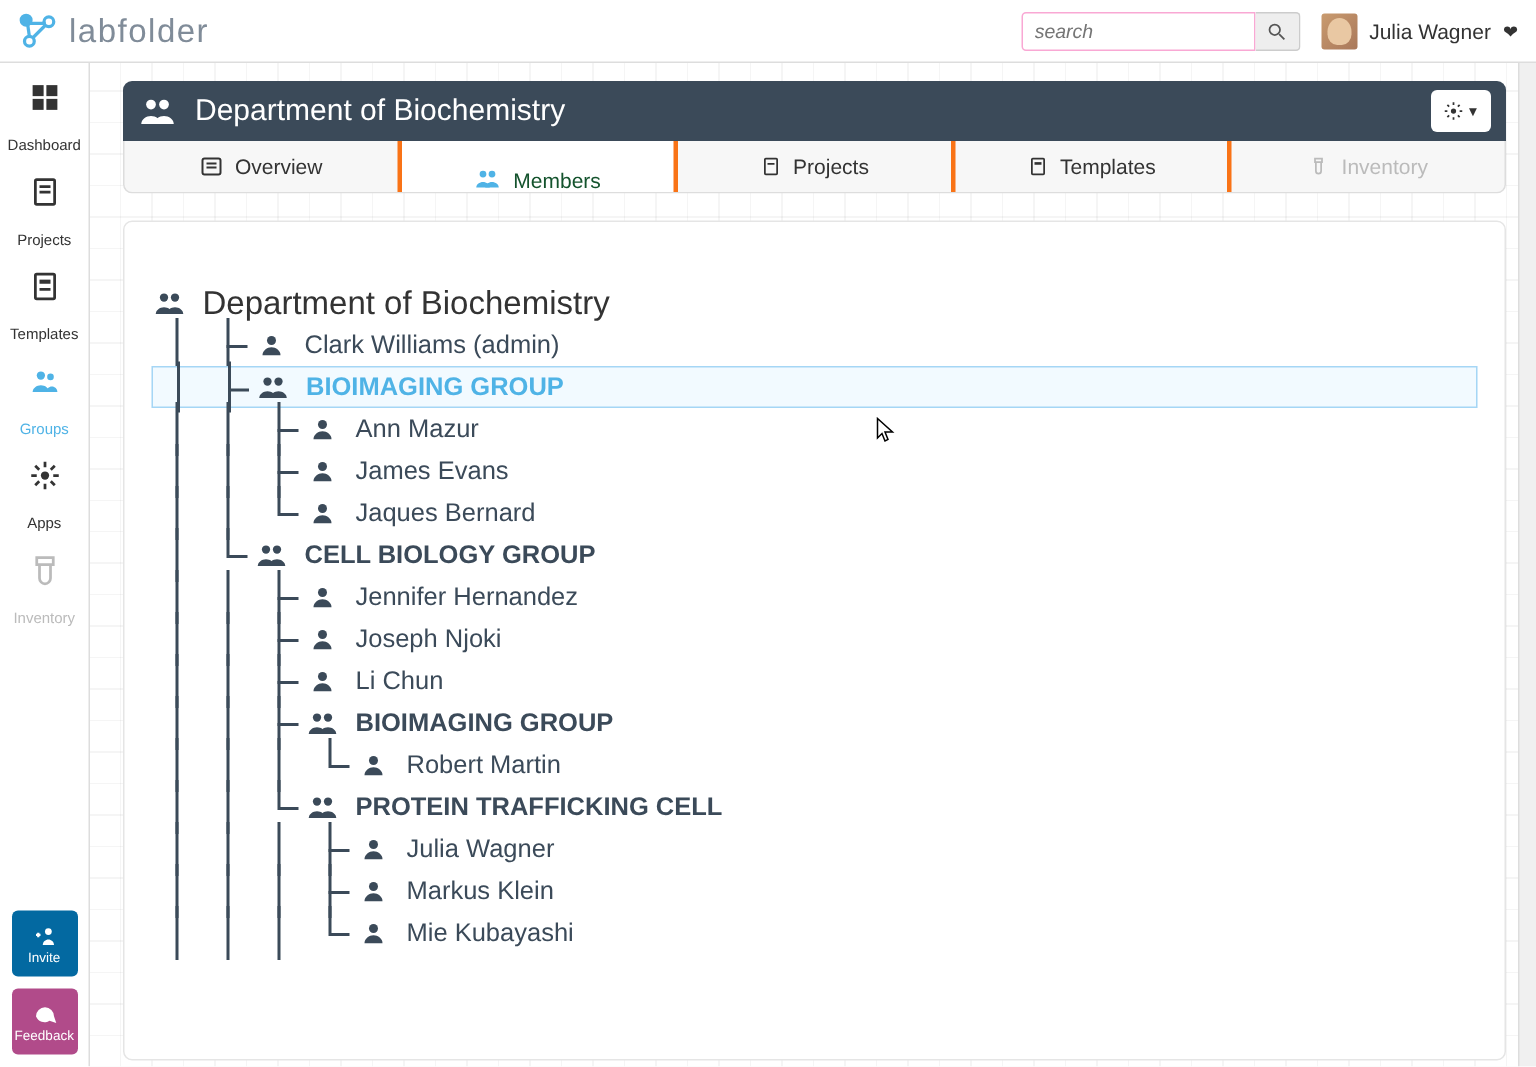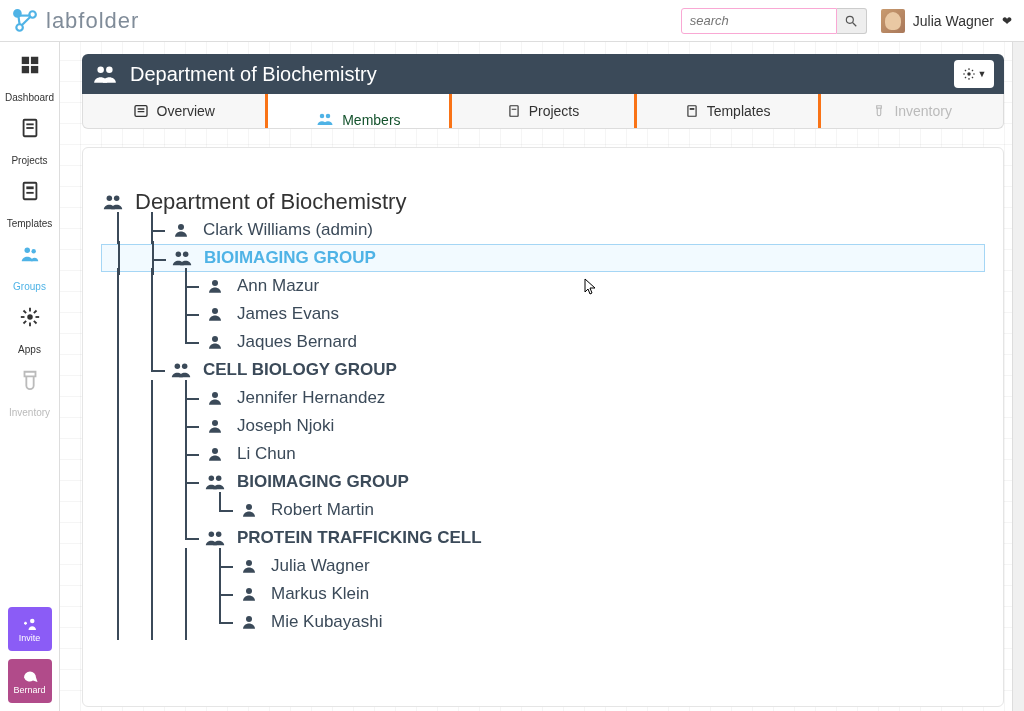--- a/index.html
+++ b/index.html
@@ -21,21 +21,21 @@
 
   
   .sidebar { position: absolute; left: 0; top: 42px; bottom: 0; width: 60px; border-right: 1px solid #ddd; display: flex; flex-direction: column; align-items: center; padding-top: 6px; background:#fff; }
   .side-item { width: 100%; display: flex; flex-direction: column; align-items: center; padding: 6px 0 8px 0; cursor: pointer; color: #333; }
   .side-item.active { color: #4fb3e6; }
   .side-item.disabled { color: #bbb; cursor: default; }
   .side-item .lbl { font-size: 10px; margin-top: 16px; }
   .side-item svg, .side-item .ico { width: 22px; height: 22px; }
   .side-spacer { flex: 1; }
   .side-btn { width: 44px; height: 44px; border-radius: 4px; margin-bottom: 8px; display:flex; flex-direction:column; align-items:center; justify-content:center; color:#fff; font-size:9px; cursor:pointer; }
-  .side-btn.invite { background: #8b5cf6; }
+  .side-btn.invite { background: #0369a1; }
   .side-btn.feedback { background: #b14b8a; }
   .side-btn svg { width:18px; height:18px; }
 
   
   .main { position: absolute; left: 60px; top: 42px; right: 0; bottom: 0; background: repeating-linear-gradient(0deg, #fff, #fff 20px, #f5f5f5 20px, #f5f5f5 21px), repeating-linear-gradient(90deg, #fff, #fff 20px, #f5f5f5 20px, #f5f5f5 21px); background-blend-mode: multiply; overflow-y: auto; padding: 12px 20px 0 22px; }
 
   .panel-header { background: #3b4a59; color: #fff; border-radius: 6px 6px 0 0; height: 40px; display:flex; align-items:center; padding: 0 10px; gap: 12px; }
   .panel-header .title { font-size: 20px; font-weight: 400; }
   .panel-header .cfg { margin-left: auto; background:#fff; color:#333; border-radius:4px; width:40px; height:28px; display:flex; align-items:center; justify-content:center; cursor:pointer; gap:2px; }
 
@@ -171,21 +171,21 @@
         <path d="M10 20c0-3 2.5-5 5-5s5 2 5 5" fill="#fff"></path>
         <line x1="4" y1="11" x2="8" y2="11" stroke="#fff" stroke-width="2"></line>
         <line x1="6" y1="9" x2="6" y2="13" stroke="#fff" stroke-width="2"></line>
       </svg>
     <span>Invite</span>
   </div>
   <div class="side-btn feedback">
     <svg viewBox="0 0 24 24">
         <path d="M4 14a8 8 0 1 1 16 0l2 6-6-2a8 8 0 0 1-12-4z" fill="#fff"></path>
       </svg>
-    <span>Bernard</span>
+    <span>Feedback</span>
   </div>
 </div>
 
 <div class="main">
   <div class="panel-header">
     <svg width="26" height="26" viewBox="0 0 24 24">
         <circle cx="8" cy="8" r="3" fill="#fff"></circle>
         <circle cx="16" cy="8" r="3" fill="#fff"></circle>
         <path d="M2 20c0-3 3-5 6-5s6 2 6 5" fill="#fff"></path>
         <path d="M10 20c0-3 3-5 6-5s6 2 6 5" fill="#fff"></path>

